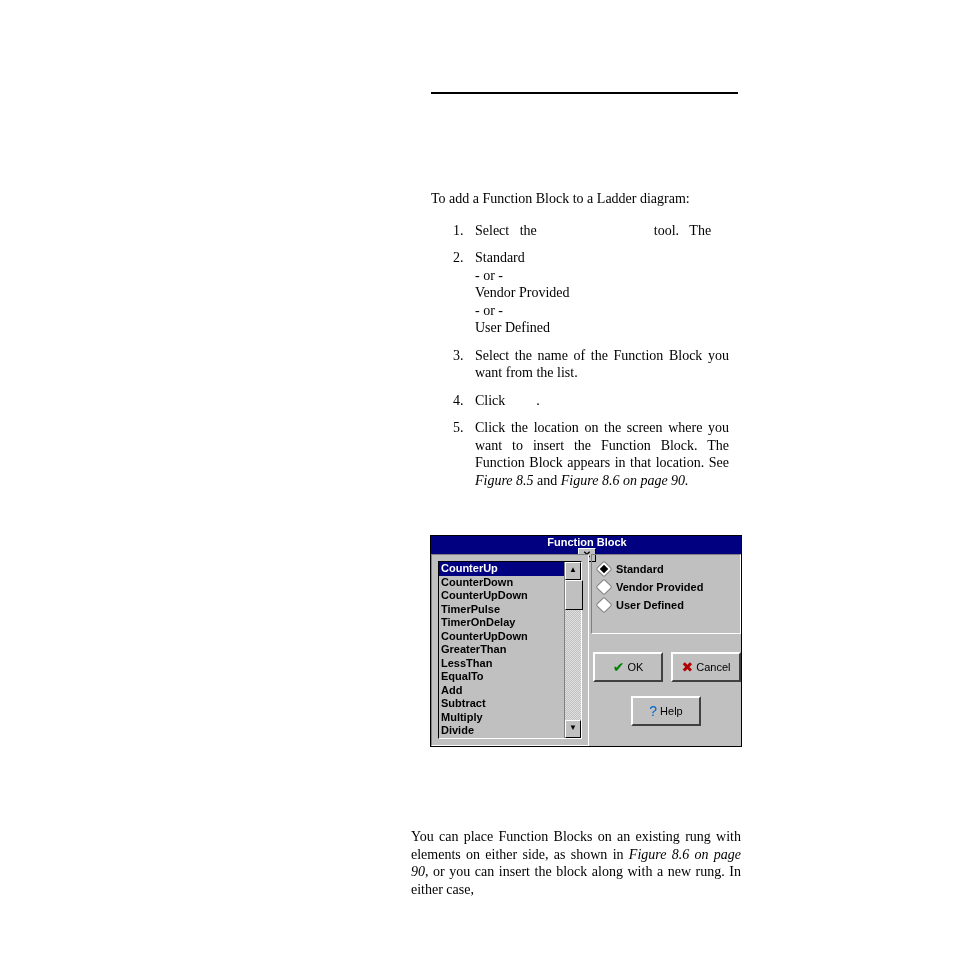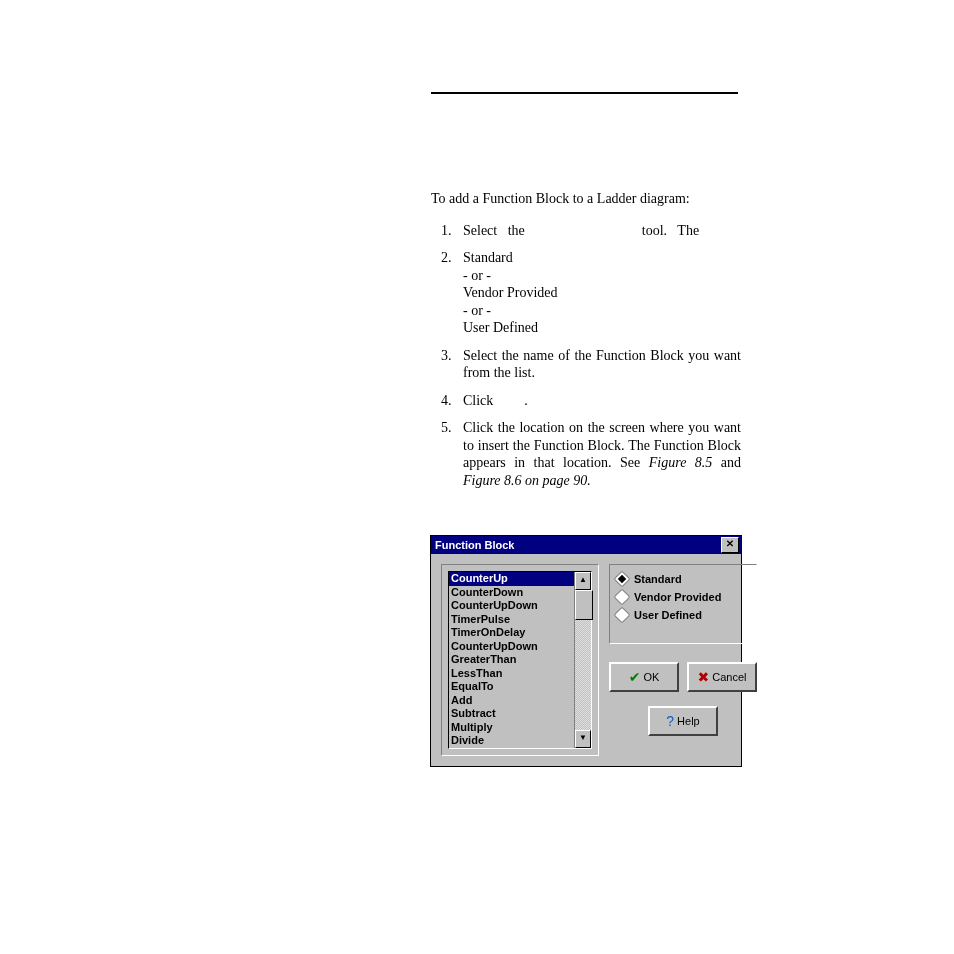--- a/index.html
+++ b/index.html
@@ -28,21 +28,21 @@
     left: 431px;
     top: 190px;
     width: 310px;
     font-size: 14px;
     line-height: 1.25;
   }
   .intro {
     margin-bottom: 14px;
   }
   ol.steps {
-    margin: 0;
+    margin: 12px;
     padding: 0 0 0 24px;
   }
   ol.steps > li {
     padding-left: 8px;
     margin-bottom: 10px;
     text-align: justify;
   }
   .step-sub {
     padding-left: 0;
   }
@@ -65,38 +65,39 @@
   }
   .titlebar {
     background: #000080;
     color: #fff;
     height: 18px;
     display: flex;
     align-items: center;
     justify-content: space-between;
     padding: 0 2px 0 4px;
     font-weight: bold;
+    flex-direction: column;
   }
   .titlebar .xbtn {
     width: 16px; height: 14px;
     background: #c0c0c0;
     border-top: 1px solid #fff;
     border-left: 1px solid #fff;
     border-right: 1px solid #000;
     border-bottom: 1px solid #000;
     color: #000;
     font-size: 10px;
     line-height: 12px;
     text-align: center;
     font-weight: bold;
   }
   .client {
-    padding: 10px;
-    display: flex;
-    gap: 10px;
+    padding: 0;
+    display: flex;
+    gap: 2px;
   }
   .list-frame {
     flex: 0 0 158px;
     height: 192px;
     border-top: 1px solid #808080;
     border-left: 1px solid #808080;
     border-right: 1px solid #fff;
     border-bottom: 1px solid #fff;
     background: #c0c0c0;
     padding: 6px;
@@ -337,13 +338,16 @@
             <div class="winbtn">
               <span class="ico blue">?</span>
               <span>Help</span>
             </div>
           </div>
         </div>
       </div>
     </div>
   </div>
 
+  <div class="trailing">
+    <span>You can place Function Blocks on an existing rung with elements on either side, as shown in </span><span class="italic">Figure 8.6 on page 90</span><span>, or you can insert the block along with a new rung. In either case,</span>
+  </div>
 </div>
 
 </body></html>

